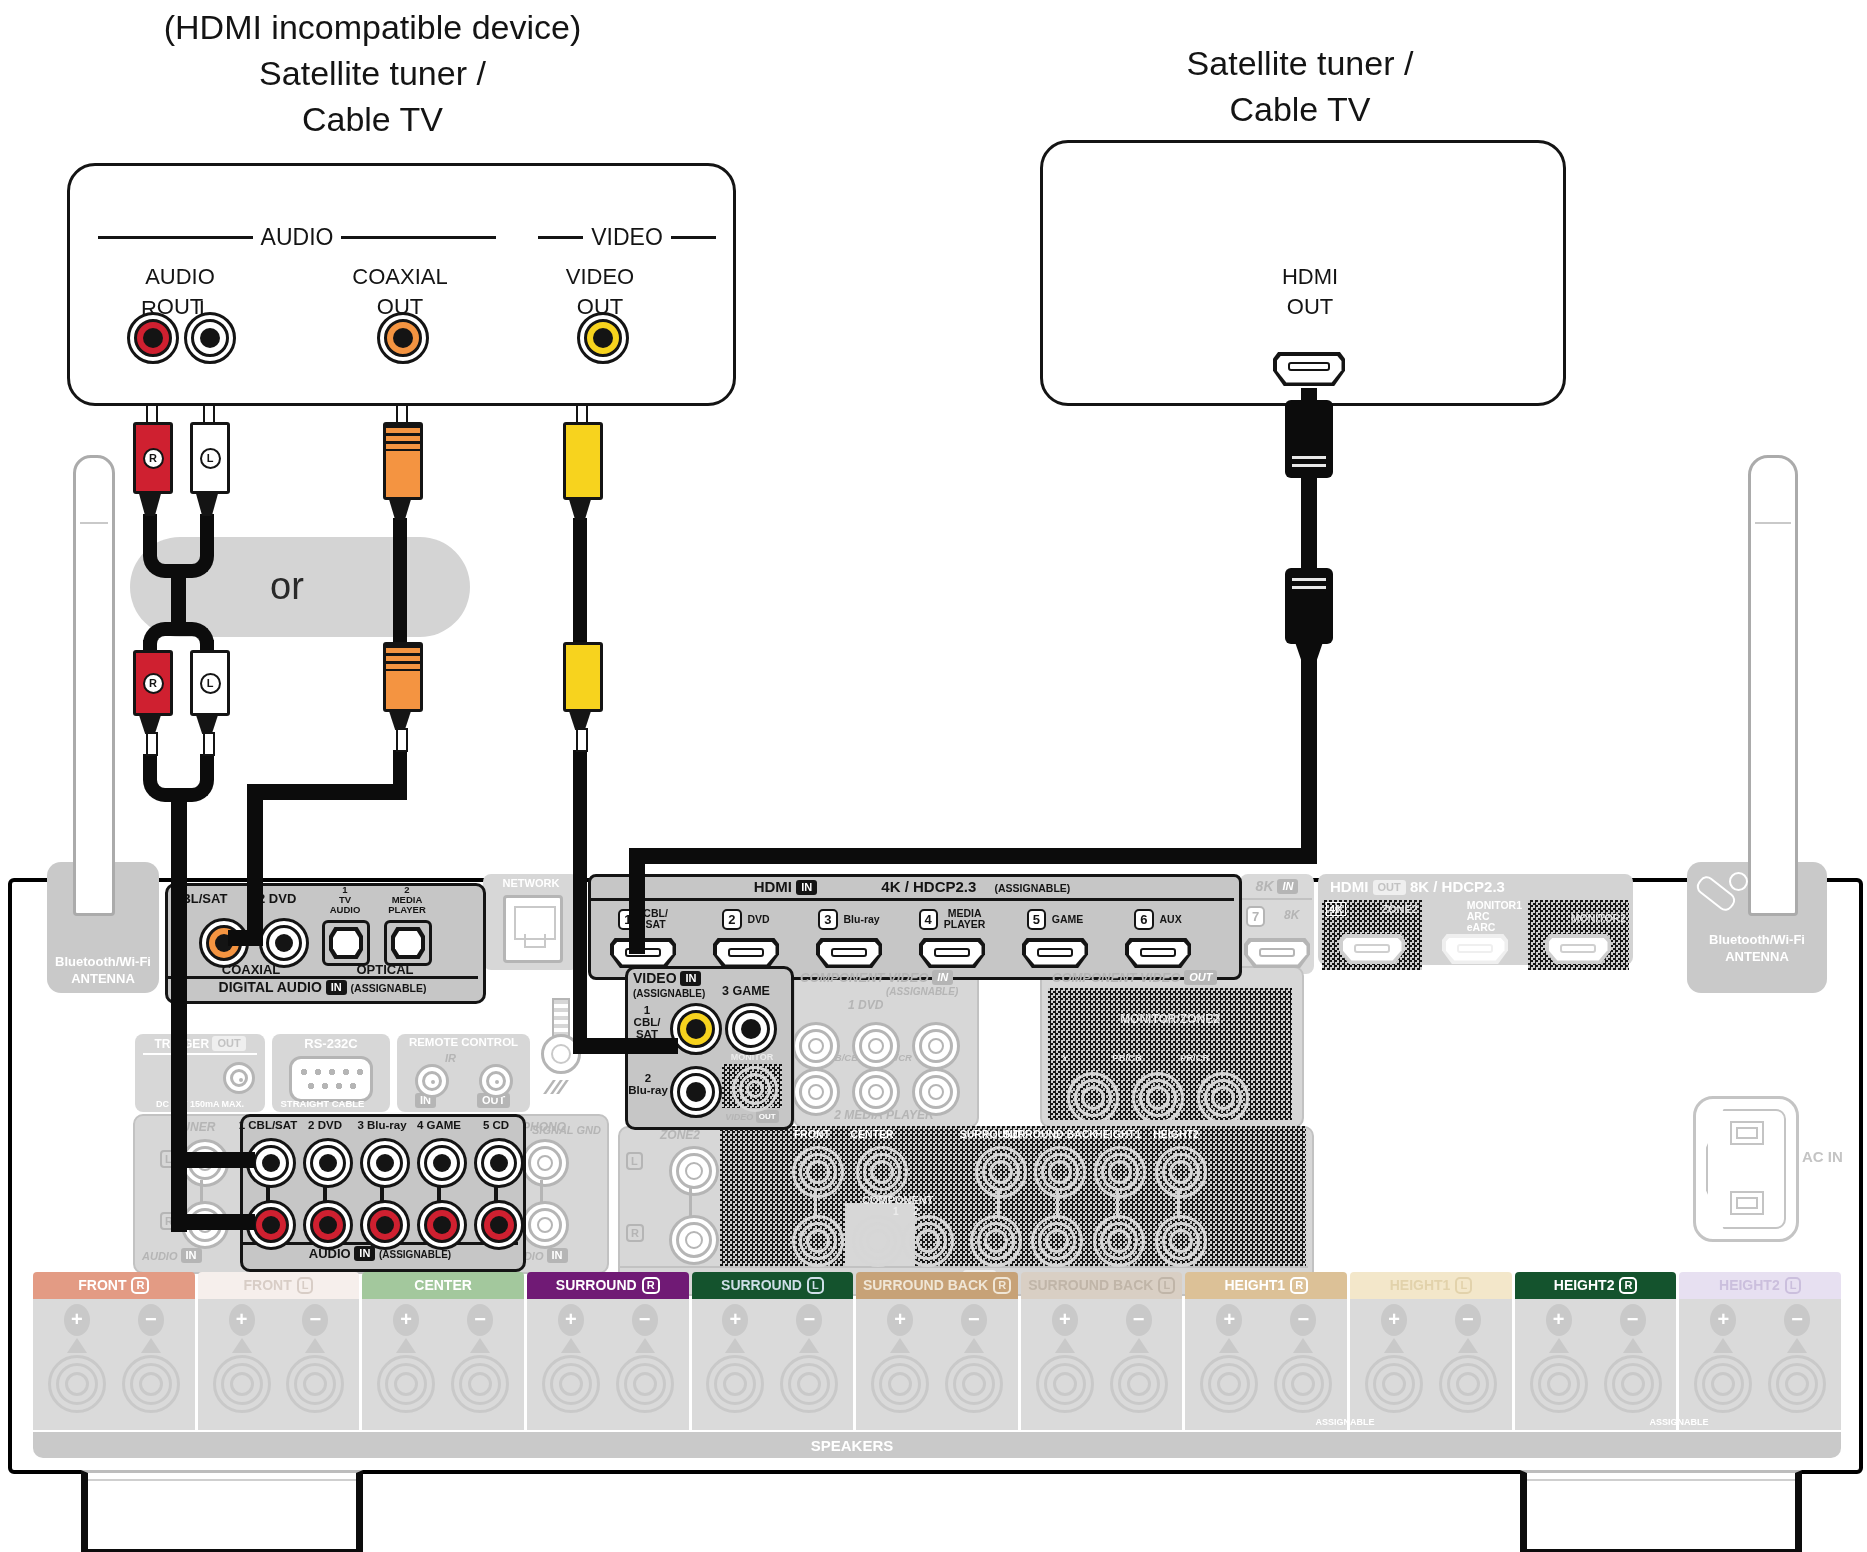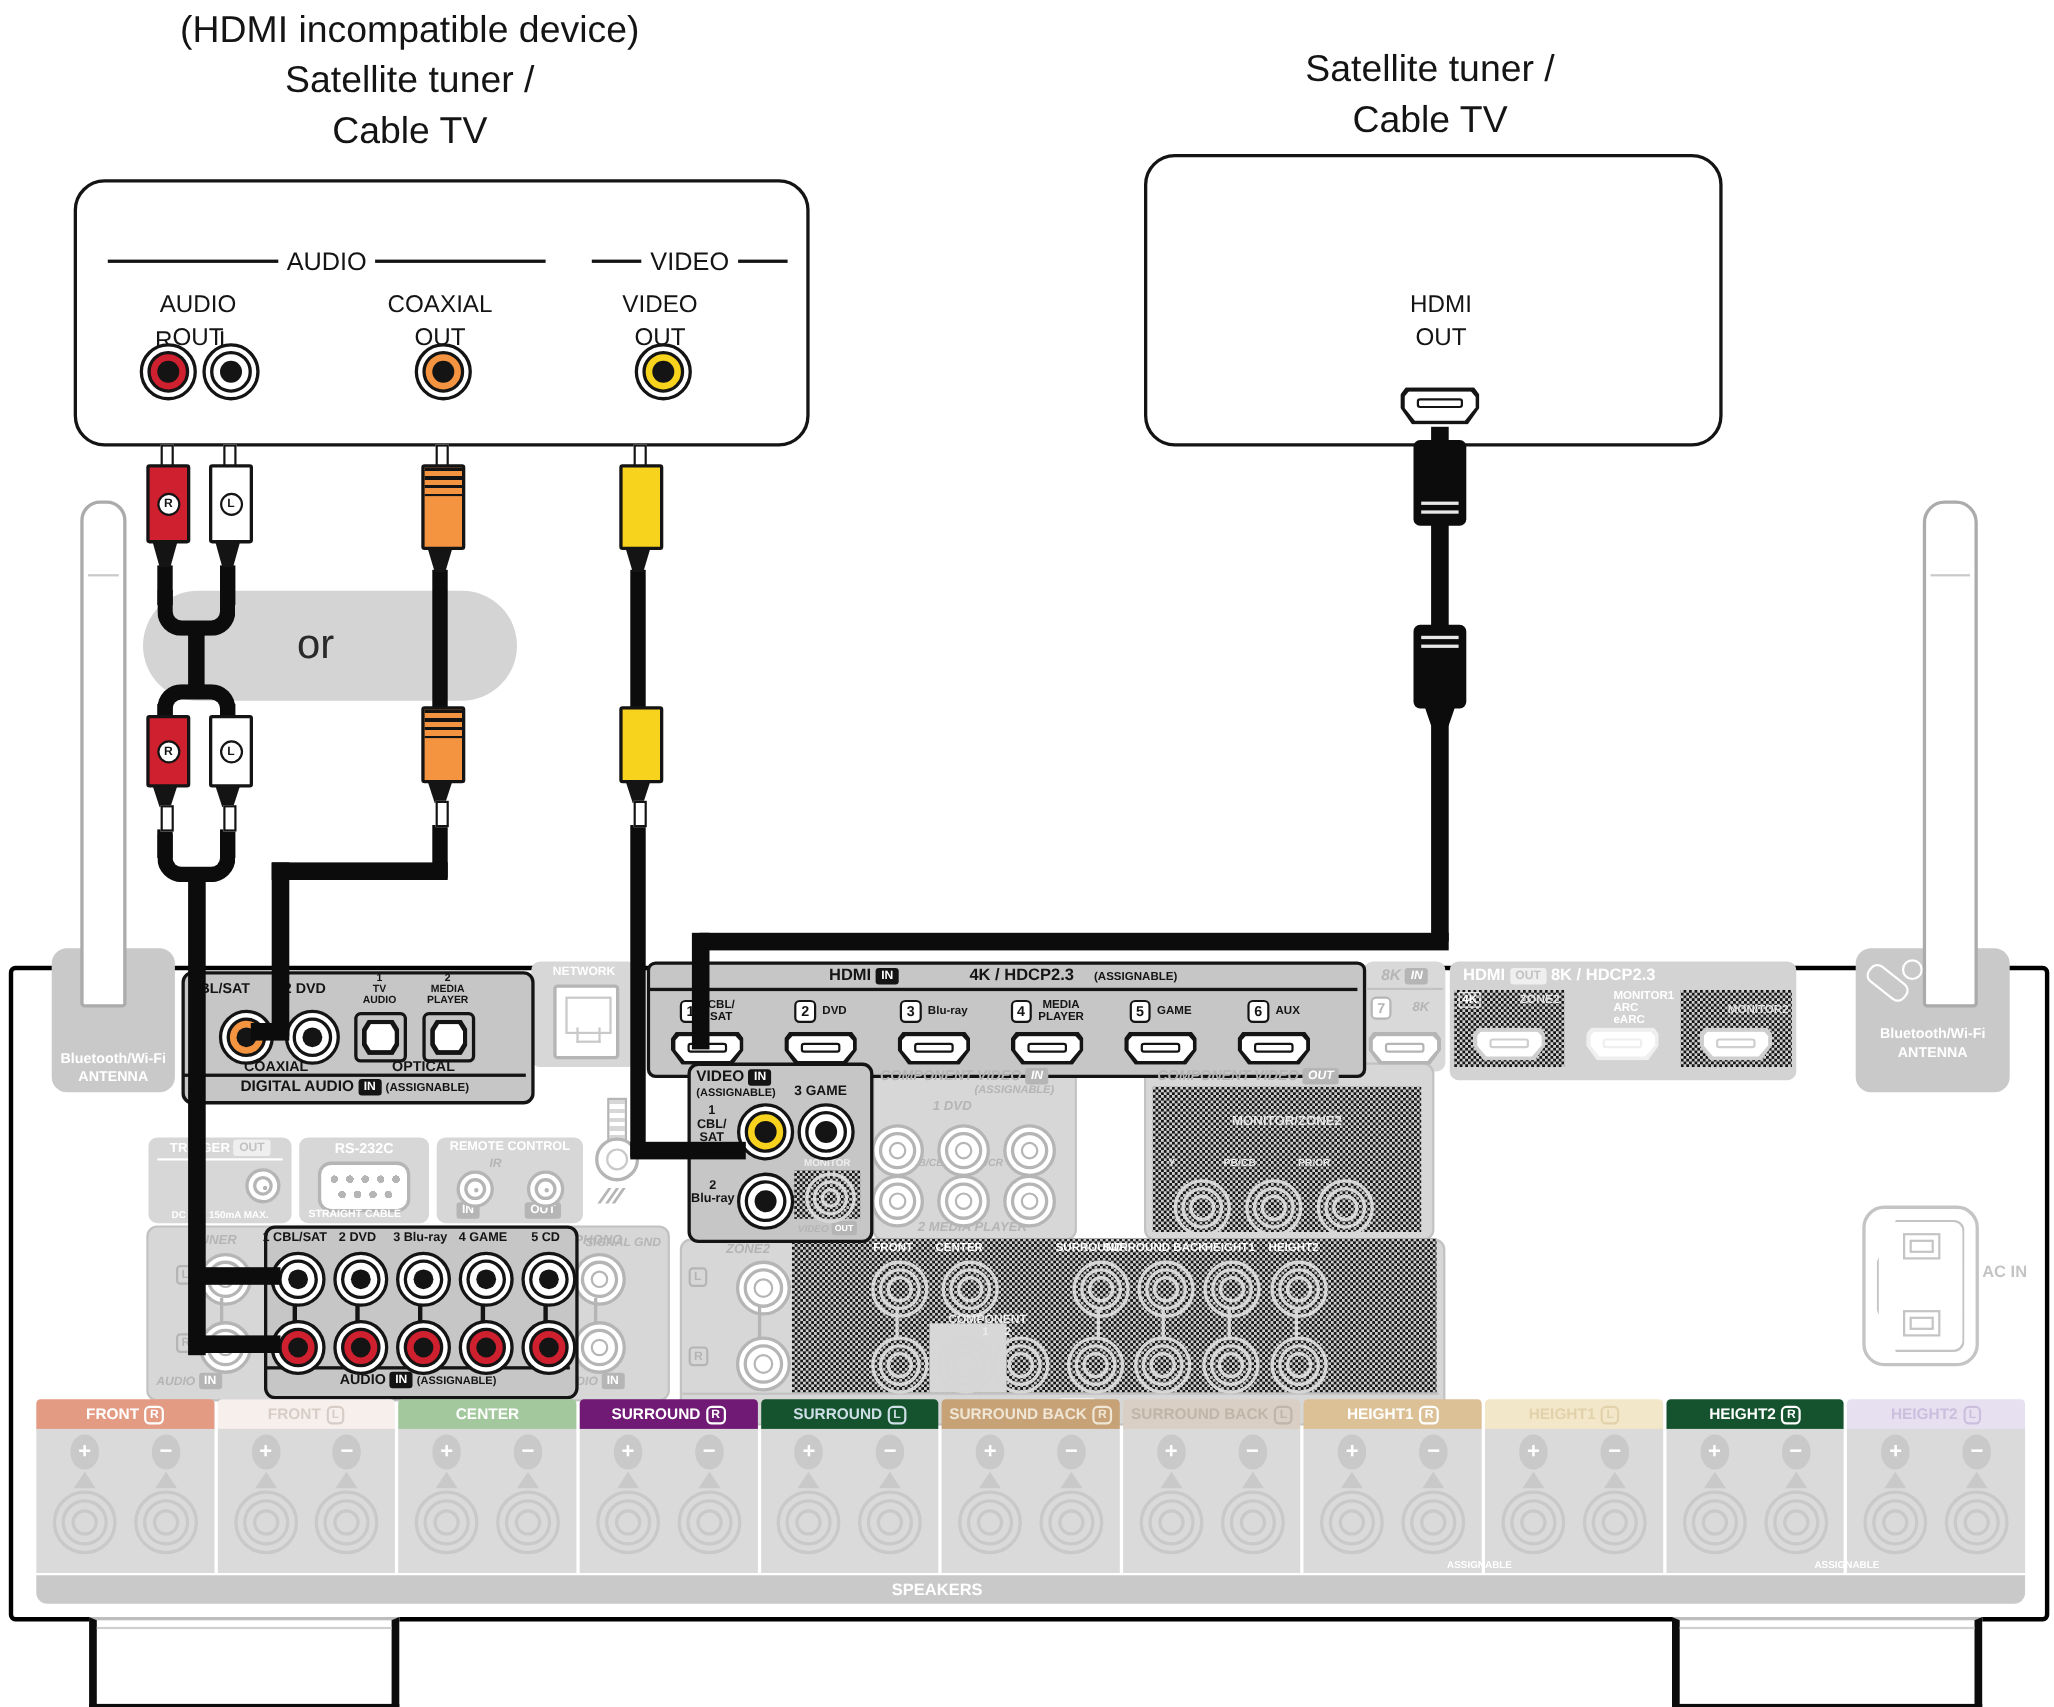--- a/index.html
+++ b/index.html
@@ -288,21 +288,21 @@
   <div class="abs" style="left:1240px;top:874px;width:74px;height:100px;background:#d9d9d9;border-radius:8px;z-index:8;"></div>
   <div class="abs ctr nowrap fade b" style="left:1240px;top:878px;width:74px;font-size:14px;z-index:11;">
     <span>8K</span>
     <span class="badge fb">IN</span>
   </div>
   <div class="hrf" style="left:1242px;top:898px;width:70px;z-index:11;"></div>
   <div class="abs nbadge fb" style="left:1246px;top:906px;z-index:11;">7</div>
   <div class="abs fade b" style="left:1284px;top:908px;font-size:12px;z-index:11;">8K</div>
   <div class="hport" style="left:1244px;top:938px;--pc:#b5b5b5;z-index:11;"></div>
 
-  <div class="abs" style="left:1318px;top:874px;width:315px;height:108px;background:#d3d3d3;border-radius:8px;z-index:8;">
+  <div class="abs" style="left:1318px;top:874px;width:315px;height:91px;background:#d3d3d3;border-radius:8px;z-index:8;">
     <div class="nowrap" style="margin:4px 0 0 12px;font-size:15px;">
       <span class="b wht">HDMI</span>
       <span class="badge" style="background:#efefef;color:#c2c2c2;">OUT</span>
       <span class="b wht">8K / HDCP2.3</span>
     </div>
     <div class="abs hatch" style="left:4px;top:26px;width:100px;height:70px;">
       <span class="wht b" style="position:absolute;left:4px;top:2px;font-size:11px;border:1.5px solid #fff;padding:0 2px;">4K</span>
       <span class="b" style="position:absolute;right:4px;top:3px;font-size:11px;color:#e2e2e2;">ZONE2</span>
       <div class="hport" style="left:17px;top:34px;--pc:#cfcfcf;"></div>
     </div>

